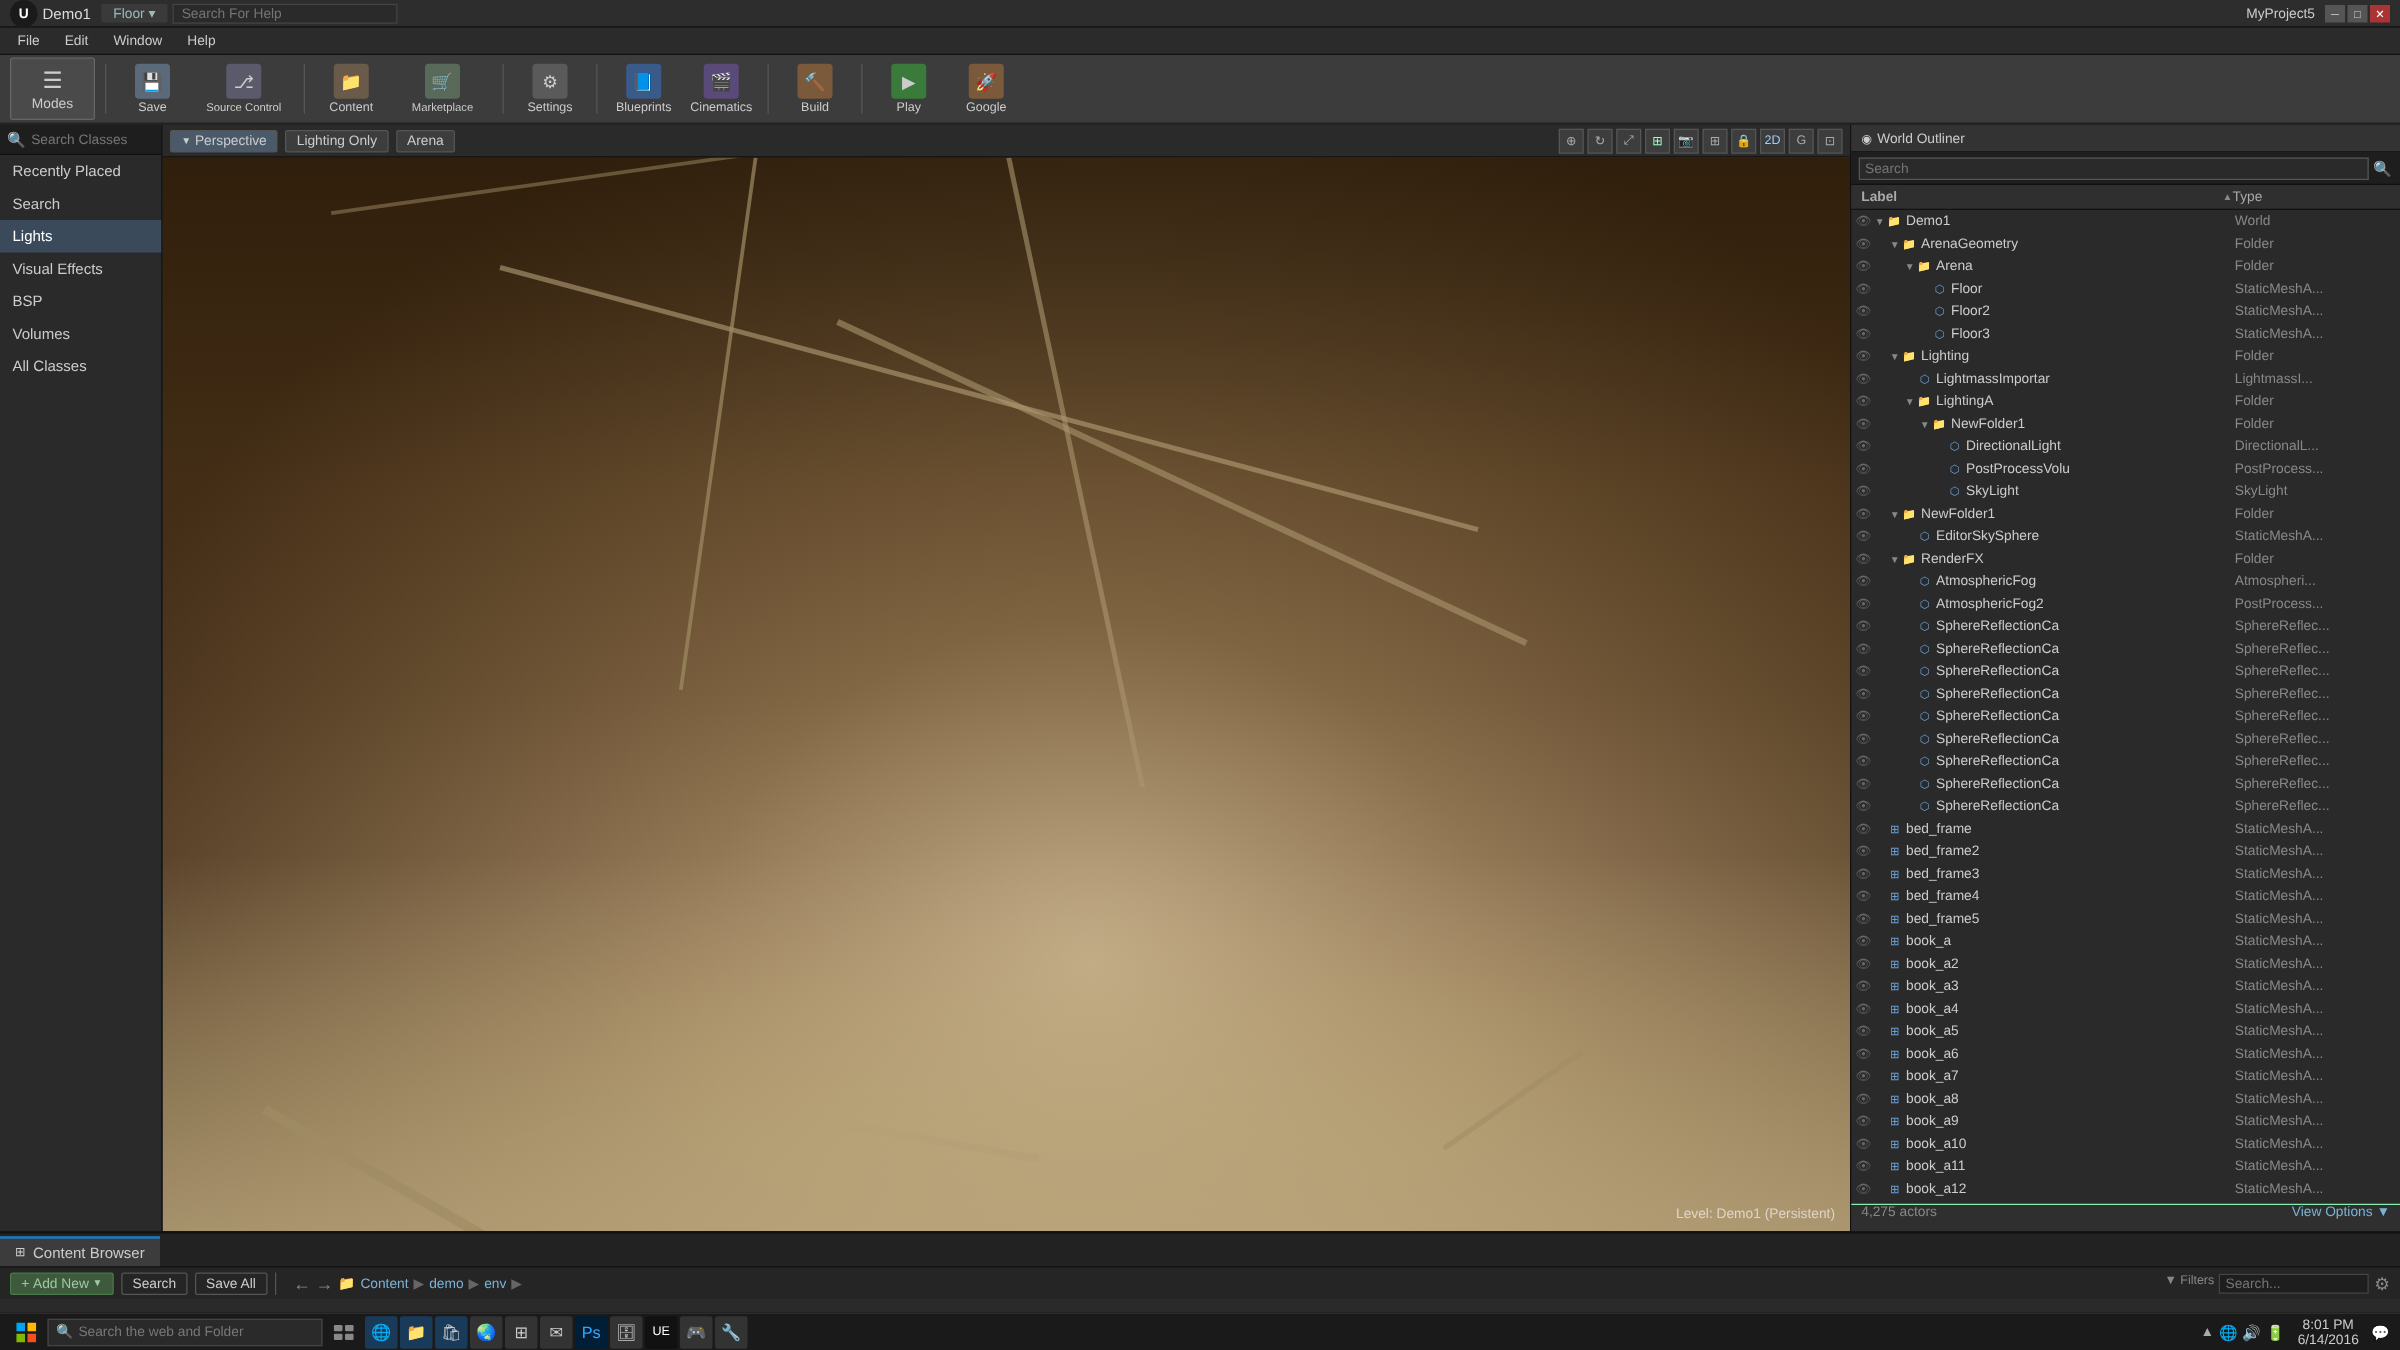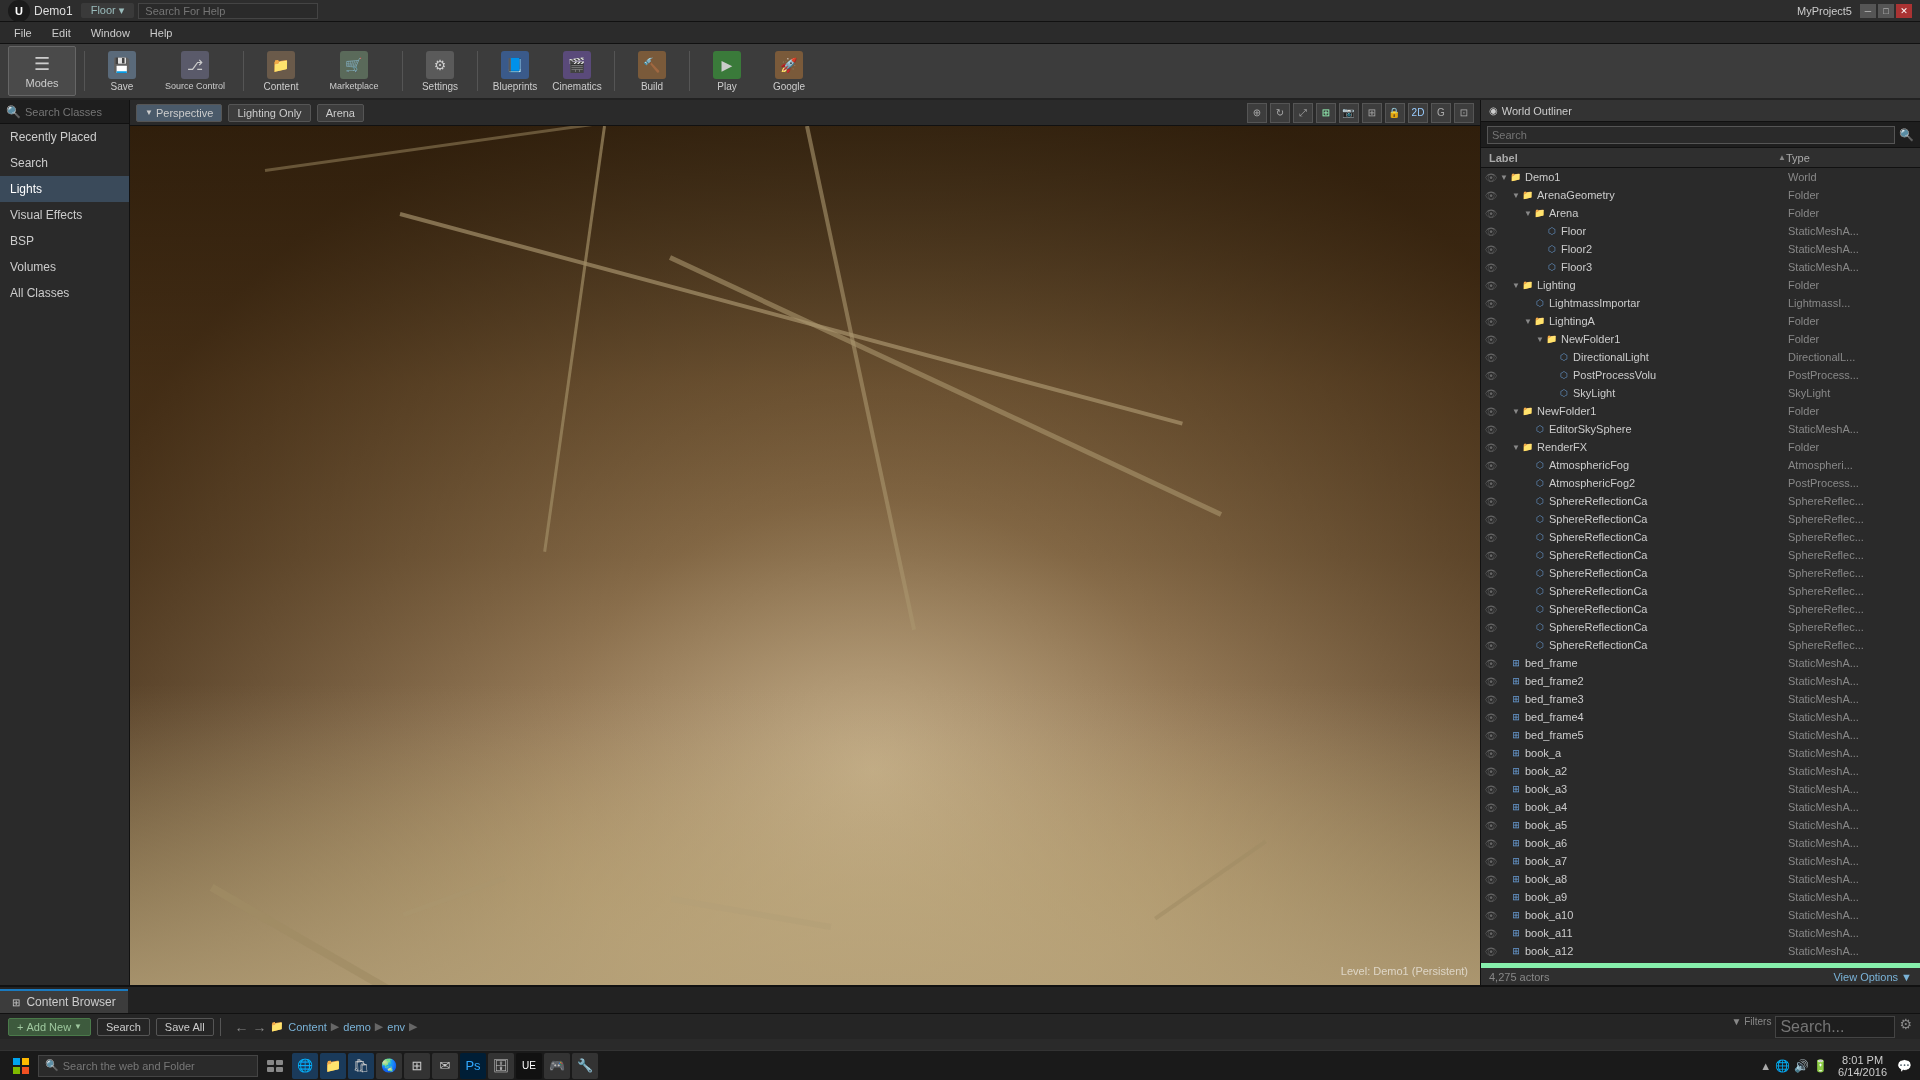--- a/index.html
+++ b/index.html
@@ -51,21 +51,21 @@
     #outliner-list::-webkit-scrollbar-track { background: #222; }
     #outliner-list::-webkit-scrollbar-thumb { background: #555; }
     .outliner-row { height: 18px; display: flex; align-items: center; padding: 0 2px; cursor: pointer; font-size: 11px; }
     .row-eye { width: 16px; height: 16px; display: flex; align-items: center; justify-content: center; color: #888; font-size: 10px; flex-shrink: 0; }
     .row-icon { width: 14px; height: 14px; margin-right: 2px; display: flex; align-items: center; justify-content: center; font-size: 9px; flex-shrink: 0; }
     .row-label { flex: 1; color: #ccc; white-space: nowrap; overflow: hidden; text-overflow: ellipsis; }
     .row-type { width: 130px; color: #888; white-space: nowrap; overflow: hidden; text-overflow: ellipsis; padding-right: 4px; }
     .folder-icon { color: #c8a84b; }
     .actor-icon { color: #6a9fd8; }
     .expand-arrow { width: 10px; height: 10px; display: flex; align-items: center; justify-content: center; font-size: 8px; color: #888; }
-    #outliner-footer { height: 22px; background: #2f2f2f; display: flex; align-items: center; padding: 0 8px; font-size: 11px; color: #888; border-top: 5px solid #86efac; }
+    #outliner-footer { height: 22px; background: #2f2f2f; display: flex; align-items: flex-start; padding: 0 8px; font-size: 11px; color: #888; border-top: 1px solid #86efac; }
     #cb-tab { height: 100%; display: flex; align-items: center; padding: 0 12px; background: #3c3c3c; border-top: 2px solid #1a7abf; font-size: 12px; color: #ccc; cursor: pointer; gap: 6px; }
     .cb-btn { padding: 2px 8px; background: #3d5a3d; border: 1px solid #4a7a4a; border-radius: 2px; color: #9fc99f; font-size: 11px; cursor: pointer; display: flex; align-items: center; gap: 3px; }
     .cb-btn-outline { padding: 2px 8px; background: transparent; border: 1px solid #555; border-radius: 2px; color: #ccc; font-size: 11px; cursor: pointer; }
     .cb-nav { display: flex; align-items: center; gap: 4px; padding: 0 8px; font-size: 11px; color: #aaa; }
     .cb-path-item { color: #7ab3d8; cursor: pointer; }
     .cb-arrow { color: #666; }
 
     
     #taskbar { height: 30px; background: #1a1a1a; border-top: 1px solid #333; display: flex; align-items: center; padding: 0 8px; position: fixed; bottom: 0; width: 1920px; z-index: 100; }
     .taskbar-icon { width: 26px; height: 26px; background: #333; display: flex; align-items: center; justify-content: center; font-size: 13px; cursor: pointer; border-radius: 2px; }
@@ -665,21 +665,21 @@
       <span style="color:#888;">📁</span>
       <span class="cb-path-item">Content</span>
       <span class="cb-arrow">▶</span>
       <span class="cb-path-item">demo</span>
       <span class="cb-arrow">▶</span>
       <span class="cb-path-item">env</span>
       <span class="cb-arrow">▶</span>
     </div>
     <div style="margin-left:auto;display:flex;gap:4px;">
       <span style="font-size:10px;color:#888;cursor:pointer;">▼ Filters</span>
-      <input type="text" placeholder="Search..." style="background: rgb(30, 30, 30); border: 1px solid rgb(68, 68, 68); outline: none; color: rgb(170, 170, 170); font-size: 16px; padding: 1px 4px; width: 120px;">
+      <input type="text" placeholder="Search..." style="background: rgb(30, 30, 30); border: 1px solid rgb(68, 68, 68); outline: none; color: rgb(170, 170, 170); font-size: 11px; padding: 1px 4px; width: 120px;">
       <span style="font-size:14px;color:#888;cursor:pointer;">⚙</span>
     </div>
   </div>
 </div>
 
 <div id="taskbar">
   <div style="width:26px;height:26px;background:#1a1a1a;display:flex;align-items:center;justify-content:center;">
     <svg width="16" height="16" viewBox="0 0 16 16">
         <rect x="0" y="0" width="7" height="7" fill="#00a4ef"></rect>
         <rect x="9" y="0" width="7" height="7" fill="#ffb900"></rect>

